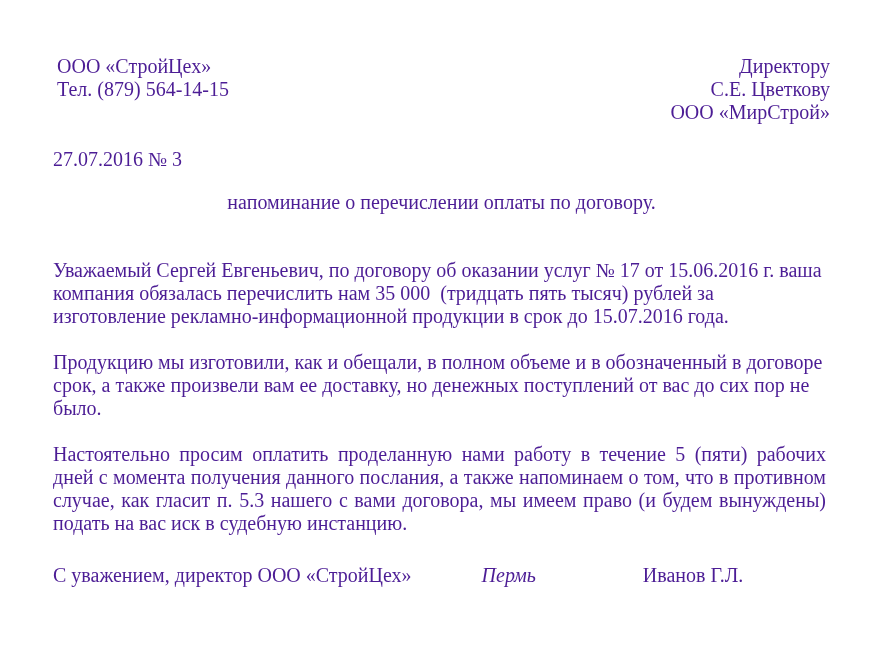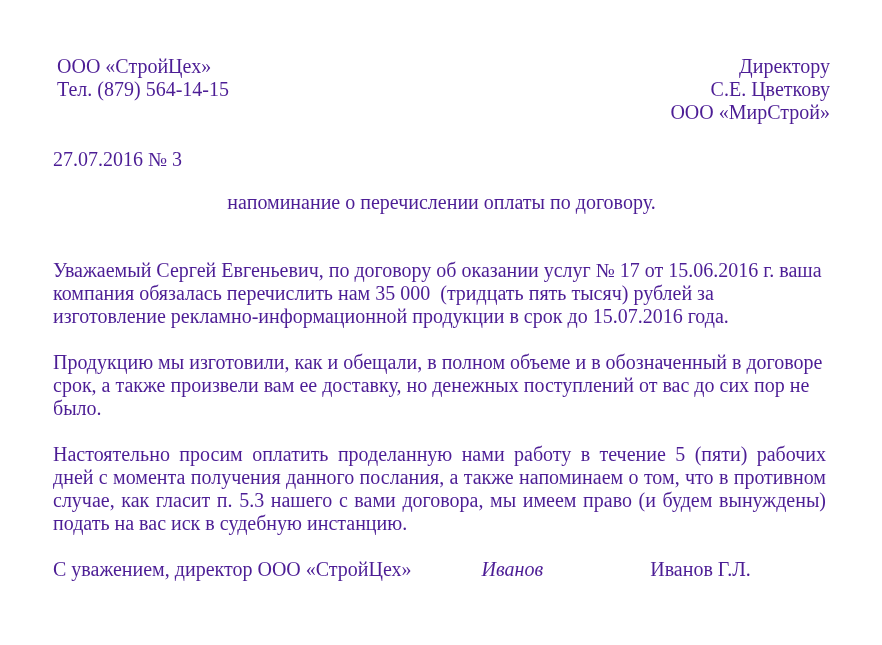--- a/index.html
+++ b/index.html
@@ -43,21 +43,21 @@
     white-space: pre-wrap;
   }
   .para.first {
     margin-top: 45px;
   }
   .para.justified {
     text-align: justify;
   }
   .signature-row {
     display: flex;
-    margin-top: 23px;
+    margin-top: 29px;
     align-items: baseline;
   }
   .autograph {
     font-style: italic;
     margin-left: 70px;
   }
   .full-name {
     margin-left: 107px;
   }
 </style>
@@ -83,17 +83,17 @@
   <div class="subject-line">напоминание о перечислении оплаты по договору.</div>
 
   <p class="para first">Уважаемый Сергей Евгеньевич, по договору об оказании услуг № 17 от 15.06.2016 г. ваша компания обязалась перечислить нам 35 000  (тридцать пять тысяч) рублей за изготовление рекламно-информационной продукции в срок до 15.07.2016 года.</p>
 
   <p class="para">Продукцию мы изготовили, как и обещали, в полном объеме и в обозначенный в договоре срок, а также произвели вам ее доставку, но денежных поступлений от вас до сих пор не было.</p>
 
   <p class="para justified">Настоятельно просим оплатить проделанную нами работу в течение 5 (пяти) рабочих дней с момента получения данного послания, а также напоминаем о том, что в противном случае, как гласит п. 5.3 нашего с вами договора, мы имеем право (и будем вынуждены) подать на вас иск в судебную инстанцию.</p>
 
   <div class="signature-row">
     <span>С уважением, директор ООО «СтройЦех»</span>
-    <span class="autograph">Иванов</span>
+    <span class="autograph">Пермь</span>
     <span class="full-name">Иванов Г.Л.</span>
   </div>
 
 </div>
 
 </body></html>

